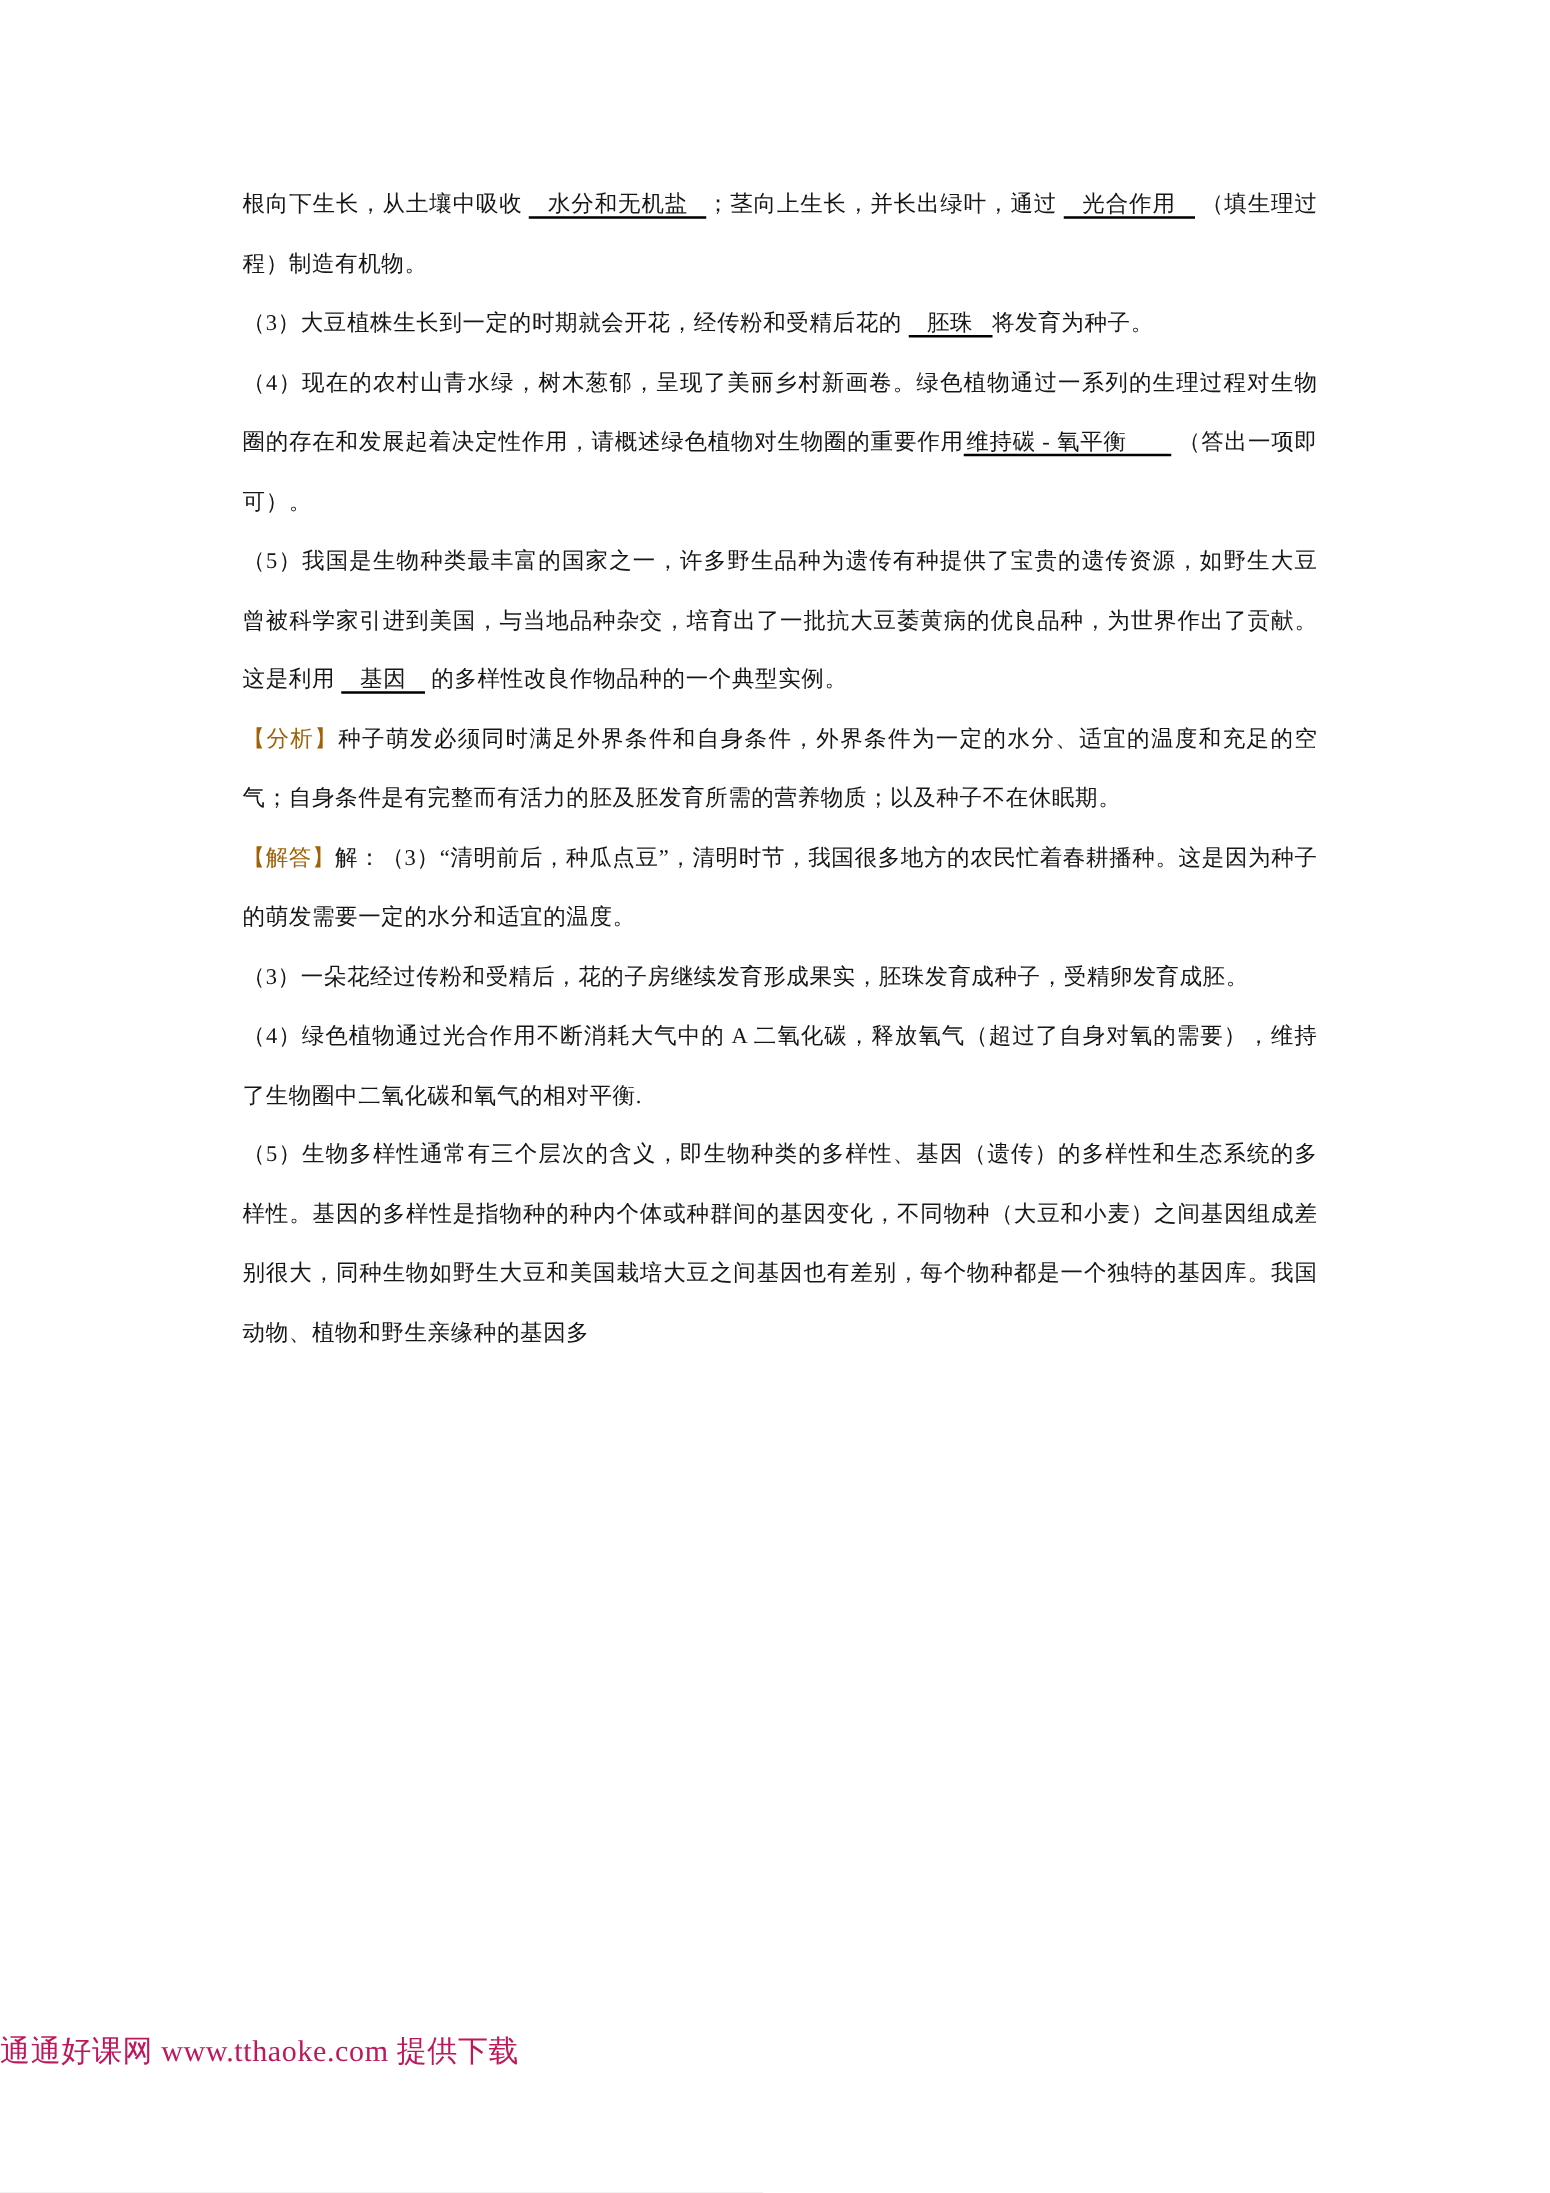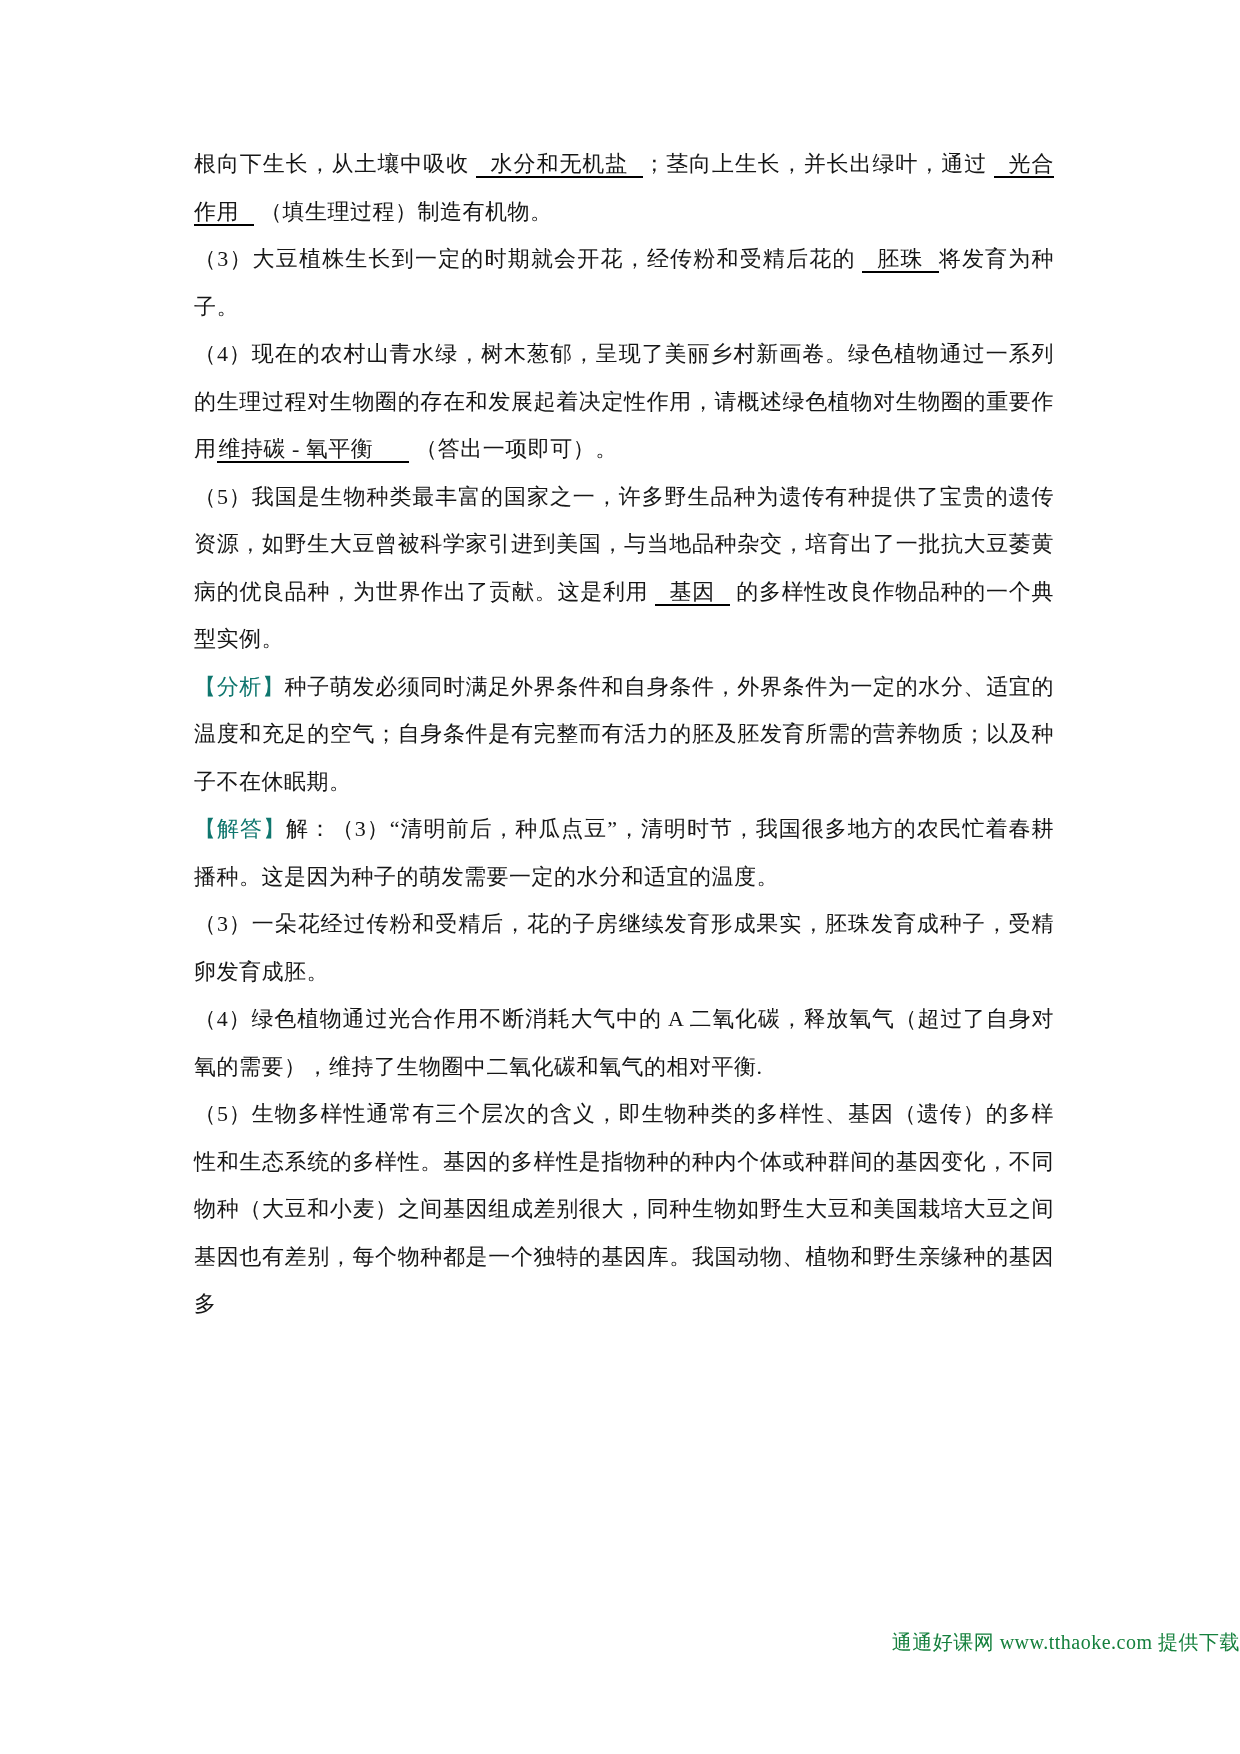--- a/index.html
+++ b/index.html
@@ -11,47 +11,47 @@
     background: #ffffff;
     font-family: "Liberation Serif", "DejaVu Serif", serif;
     color: #161616;
     overflow: hidden;
   }
   .content {
     position: absolute;
     left: 194px;
     top: 140px;
     width: 860px;
-    font-size: 22px;
+    font-size: 18px;
     line-height: 47.5px;
     text-align: justify;
     letter-spacing: 0.5px;
   }
   p.para { margin: 0; padding: 0; }
   .blank {
     border-bottom: 2px solid #000;
     padding: 0 15px;
     white-space: nowrap;
   }
   .blank.wrap { white-space: normal; }
   .blank.lead {
     padding-left: 2px;
     padding-right: 36px;
     margin-top: 24px;
   }
-  .label-blue { color: #0f766e; }
+  .label-blue { color: #a16207; }
   .footer {
     position: absolute;
     left: 0;
     top: 1618px;
     width: 100%;
-    text-align: right;
-    font-size: 20px;
+    text-align: left;
+    font-size: 24px;
     line-height: 48px;
-    color: #15803d;
+    color: #be185d;
     letter-spacing: 0.5px;
   }
 </style>
 </head>
 <body>
 
 <div class="page">
   <div class="content">
 
     <p class="para"><span>根向下生长，从土壤中吸收</span> <span class="blank">水分和无机盐</span><span>；茎向上生长，并长出绿叶，通过</span> <span class="blank wrap">光合作用</span> <span>（填生理过程）制造有机物。</span></p>

